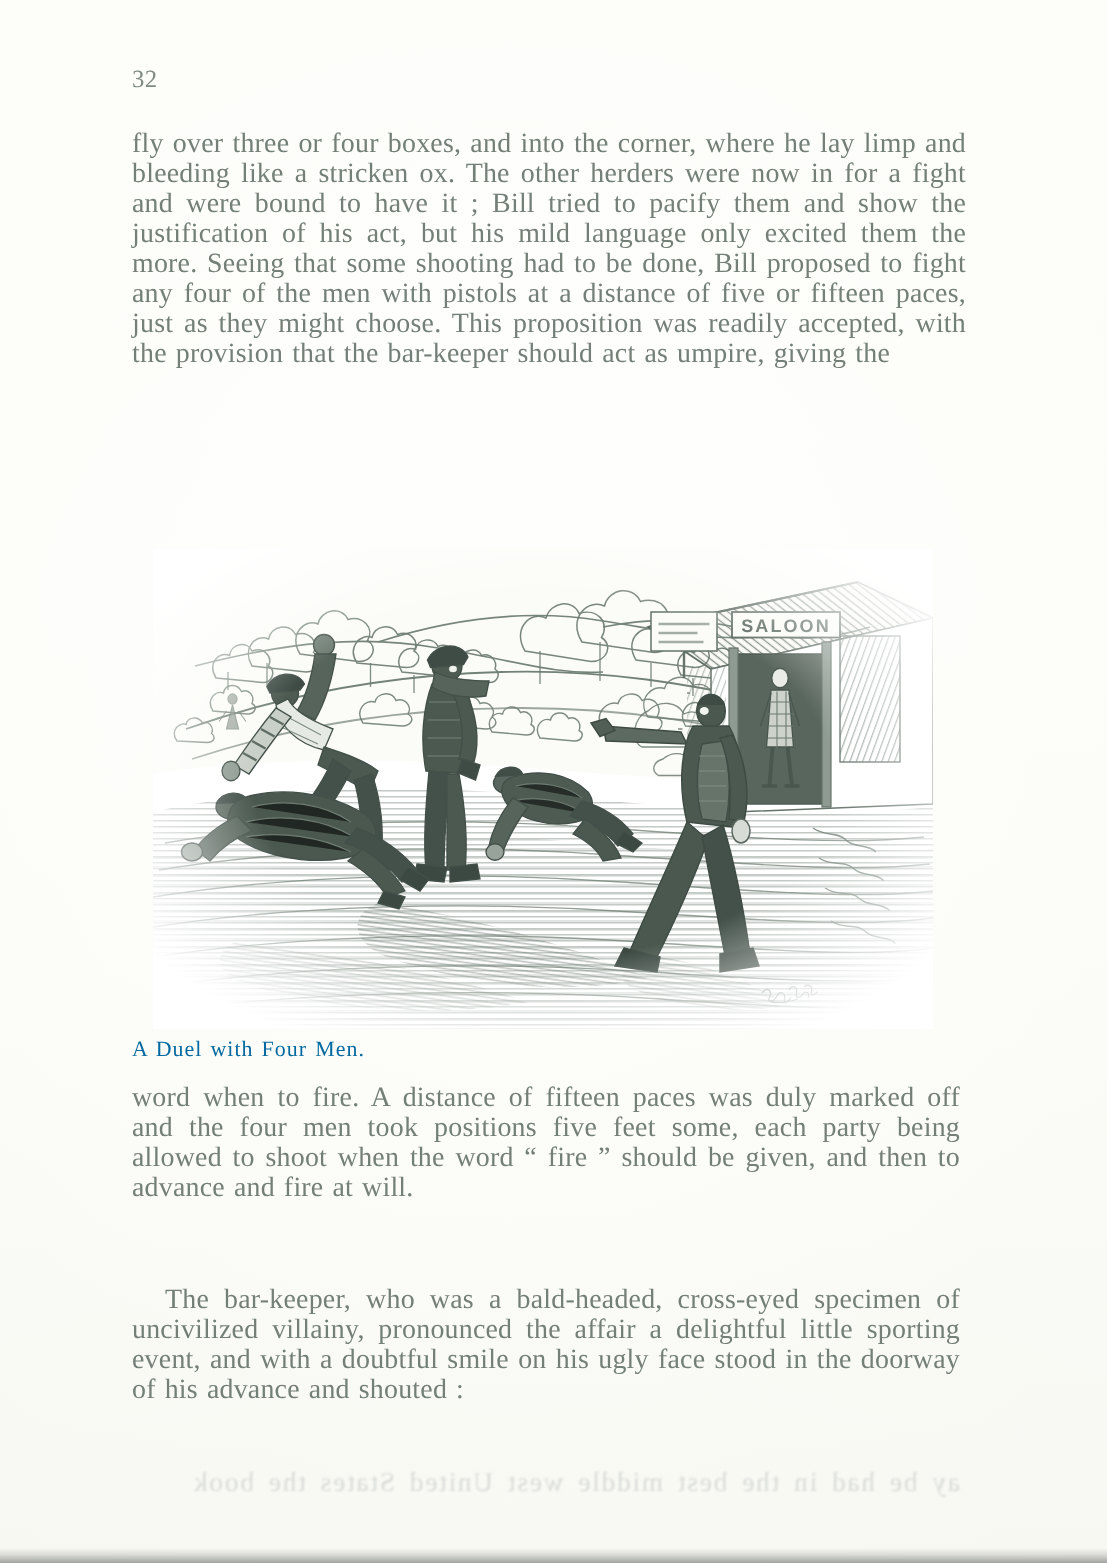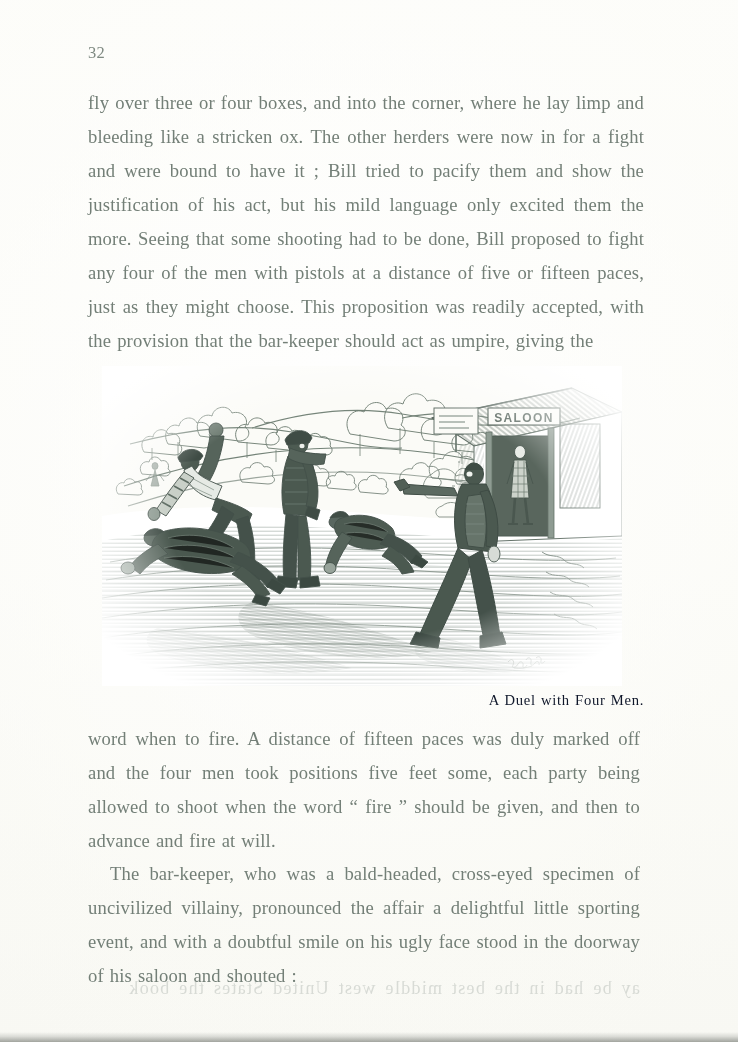--- a/index.html
+++ b/index.html
@@ -46,21 +46,21 @@
     position: absolute;
     left: 88px;
     top: 43px;
     font-size: 16.5px;
     color: #7f8a82;
     letter-spacing: 0.3px;
   }
 
   .body-text {
     font-size: 18.6px;
-    line-height: 34px;
+    line-height: 20px;
     color: #737f77;
     text-align: justify;
     text-justify: inter-word;
     letter-spacing: 0.15px;
     word-spacing: 1.2px;
     margin: 0;
   }
 
   .para-top {
     position: absolute;
@@ -95,23 +95,23 @@
     width: 520px;
     height: 320px;
   }
   .figure svg { display: block; width: 100%; height: 100%; }
 
   .caption {
     position: absolute;
     left: 88px;
     top: 692px;
     width: 556px;
-    text-align: right;
+    text-align: left;
     font-size: 14.6px;
-    color: #0f172a;
+    color: #0369a1;
     letter-spacing: 0.7px;
     word-spacing: 1px;
   }
 
   
   .showthrough {
     position: absolute;
     left: 95px;
     top: 975px;
     width: 545px;
@@ -425,19 +425,19 @@
 
         <rect x="0" y="0" width="520" height="320" fill="url(#vignette)"></rect>
       </g>
     </svg>
   </div>
 
   <div class="caption">A Duel with Four Men.</div>
 
   <p class="body-text para-mid">word when to fire.   A distance of fifteen paces was duly marked off and the four men took positions five feet some, each party being allowed to shoot when the word “ fire ” should be given, and then to advance and fire at will.</p>
 
-  <p class="body-text para-bottom indent">The bar-keeper, who was a bald-headed, cross-eyed specimen of uncivilized villainy, pronounced the affair a delightful little sporting event, and with a doubtful smile on his ugly face stood in the doorway of his saloon and shouted :</p>
+  <p class="body-text para-bottom indent">The bar-keeper, who was a bald-headed, cross-eyed specimen of uncivilized villainy, pronounced the affair a delightful little sporting event, and with a doubtful smile on his ugly face stood in the doorway of his advance and shouted :</p>
 
   <div class="showthrough">ay be had in the best middle west United States the book</div>
 
   <div class="scan-edge-bottom"></div>
 
 </div>
 
 </body></html>

